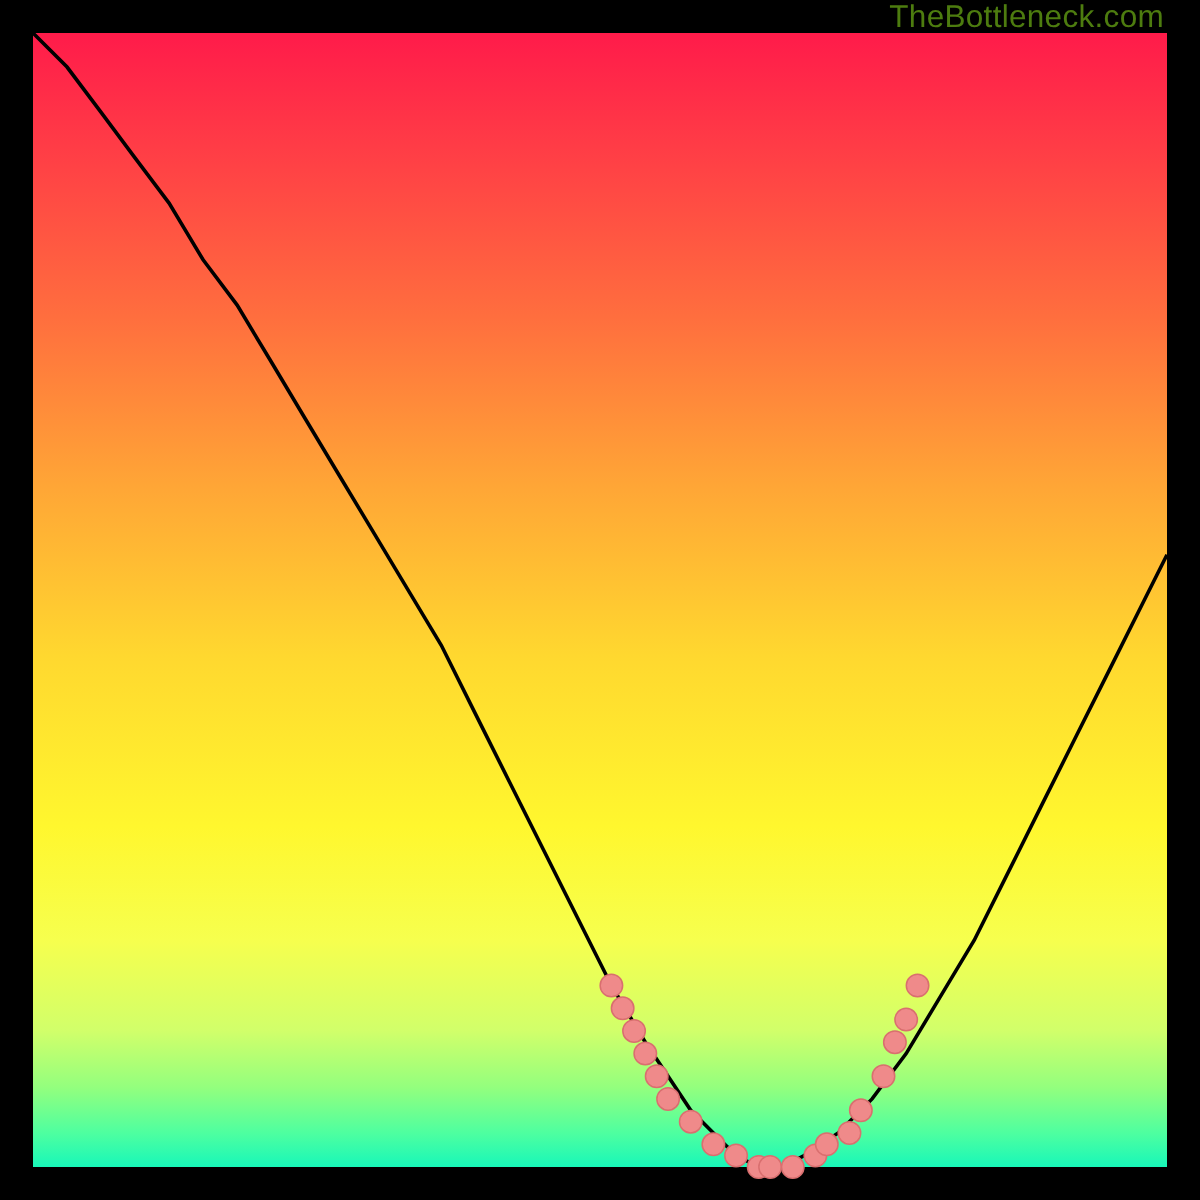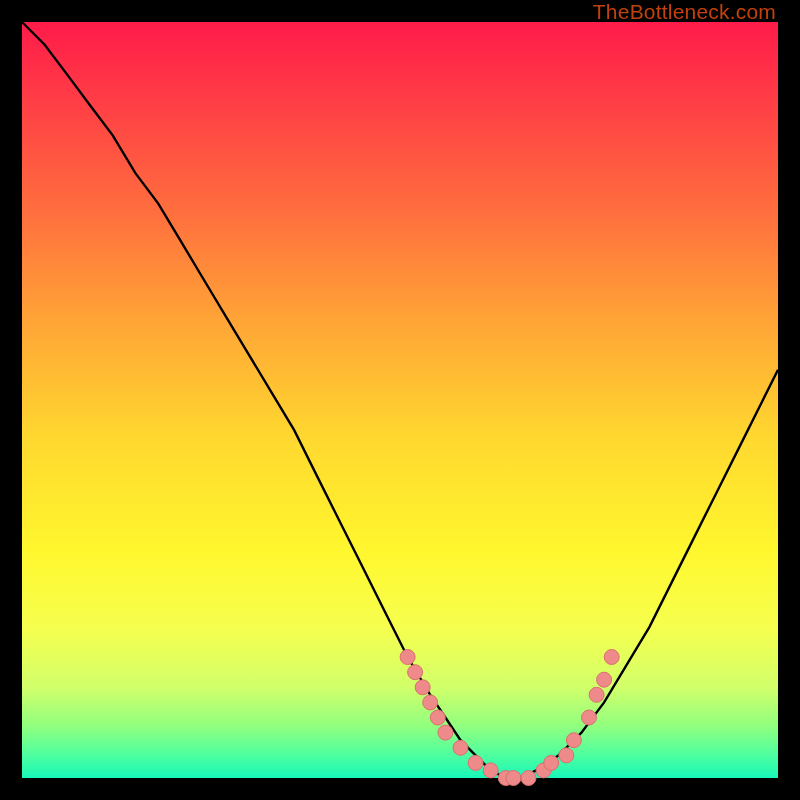--- a/index.html
+++ b/index.html
@@ -35,21 +35,21 @@
       #d1ff6a 88%,
       #93ff7e 93%,
       #4effa0 97%,
       #18f7b9 100%
     );
   }
   .watermark {
     position: absolute;
     top: 0px;
     right: 24px;
-    color: #c2410c;
+    color: #4d7c0f;
     font-size: 21px;
     font-weight: 400;
     letter-spacing: 0.2px;
     font-family: Arial, Helvetica, sans-serif;
   }
   svg.overlay {
     position: absolute;
     left: 22px;
     top: 22px;
     width: 756px;

